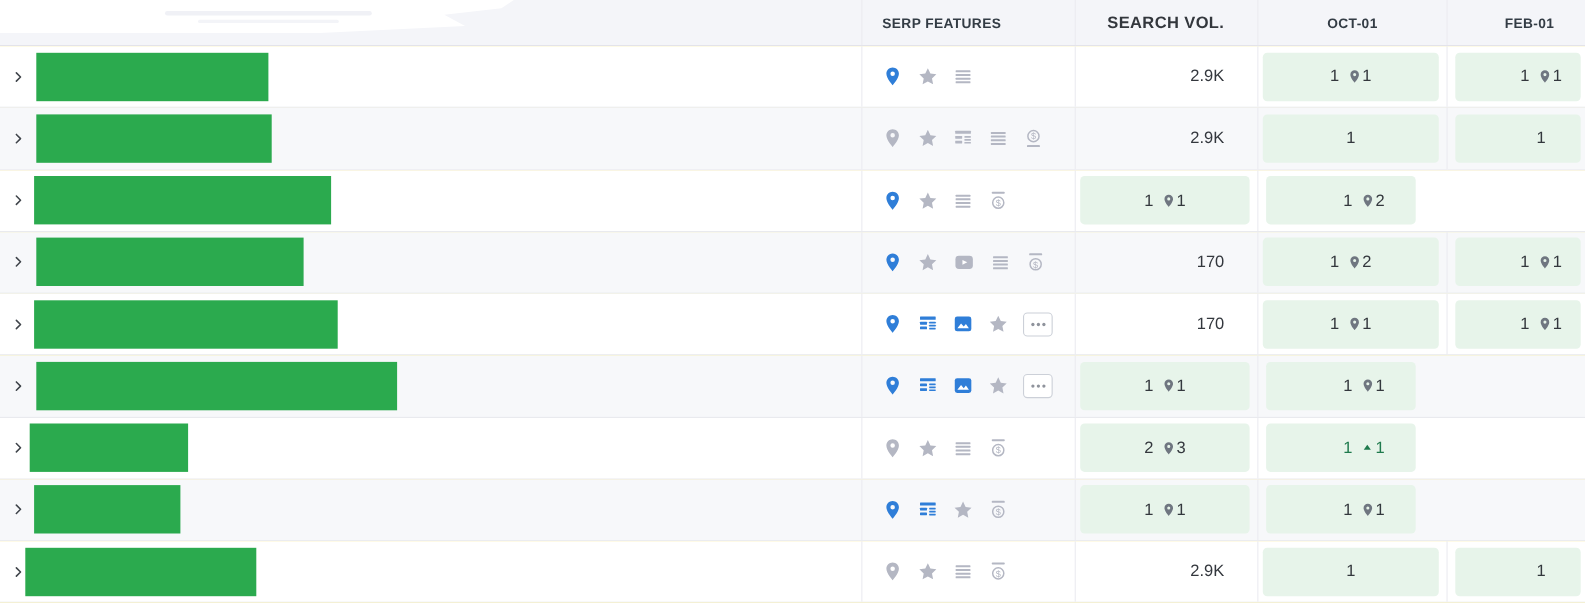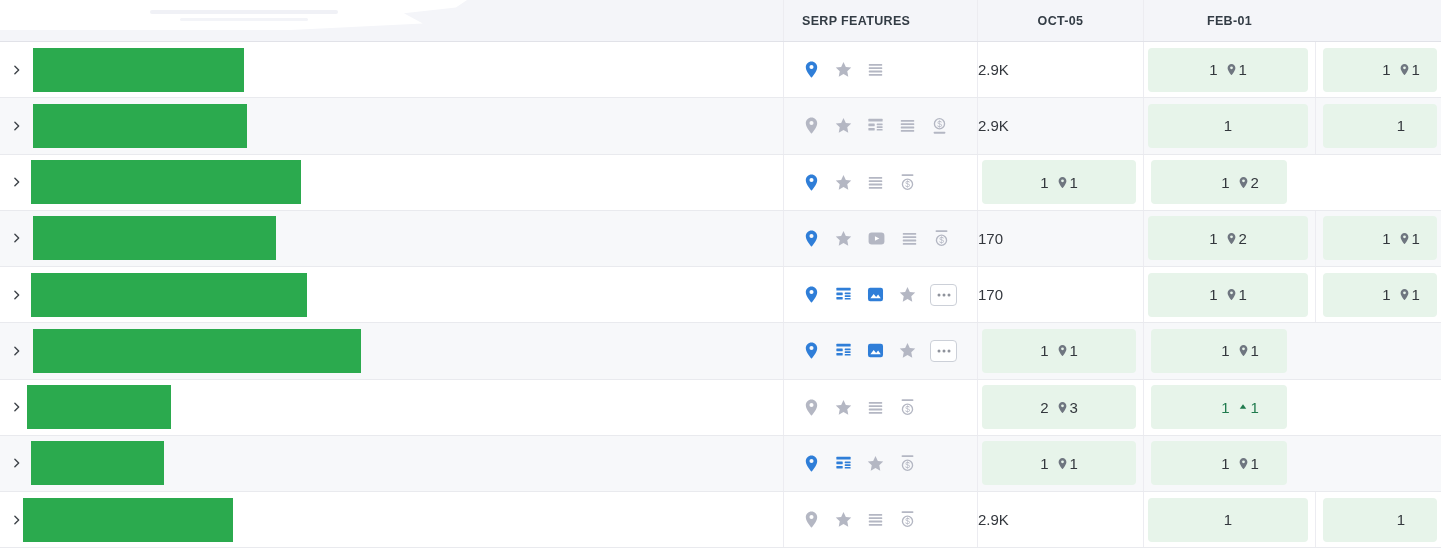--- a/index.html
+++ b/index.html
@@ -29,21 +29,21 @@
   .col { position:relative; display:flex; align-items:center; }
   .chevron { position:absolute; left:10px; top:50%; transform:translateY(-50%);
              color:#3f444a; display:flex; cursor:pointer; }
   .kw-bar { position:absolute; top:50%; transform:translateY(-50%); height:44px;
             background:var(--keyword-redaction-green,#2baa4e); }
   .col-serp { padding-left:18px; gap:13px; }
   .ficon { display:flex; color:var(--icon-gray,#b4b7c3); }
   .ficon.active { color:var(--accent-blue,#2f7ed8); }
   .more-box { display:flex; align-items:center; justify-content:center; width:27px; height:22px;
               border:1px solid #ccd0d8; border-radius:4px; color:#8f939c; background:#fff; cursor:pointer; }
-  .col-vol { padding-right:30px; font-size:15px; color:#33373d; }
+  .col-vol { justify-content:flex-end; padding-right:30px; font-size:15px; color:#33373d; }
   .pos-cell { position:absolute; left:4px; right:7px; top:50%; transform:translateY(-50%);
               height:44px; background:var(--position-cell-bg,#e7f4ea); border-radius:4px;
               display:flex; align-items:center; justify-content:center; gap:7px;
               font-size:15px; color:#33373d; }
   .col-feb .pos-cell { left:7px; right:28px; padding-left:42px; }
   .pos-cell.up { color:var(--positive-change-green,#1f7a4d); }
   .pin-group, .delta-group { display:flex; align-items:center; gap:1px; }
   .cell-pin { display:flex; color:#6f7680; }
   .up-arrow { display:flex; color:var(--positive-change-green,#1f7a4d); margin-right:1px; }
 </style>
@@ -54,22 +54,25 @@
   <div class="grid header">
     <div class="col col-kw hcell">
       <div class="redact-blob">
         <div class="streak s1"></div>
         <div class="streak s2"></div>
       </div>
     </div>
     <div class="col col-serp hcell">
       <span>SERP FEATURES</span>
     </div>
+    <div class="col col-vol hcell">
+      <span>SEARCH VOL.</span>
+    </div>
     <div class="col col-oct hcell">
-      <span>OCT-05</span>
+      <span>OCT-01</span>
     </div>
     <div class="col col-feb hcell">
       <span>FEB-01</span>
     </div>
   </div>
   <div id="tbody">
       <div class="grid row">
         <div class="col col-kw">
           <span class="chevron">
             <svg width="13" height="13" viewBox="0 0 24 24" fill="none" stroke="currentColor" stroke-width="2.6" stroke-linecap="round" stroke-linejoin="round">

